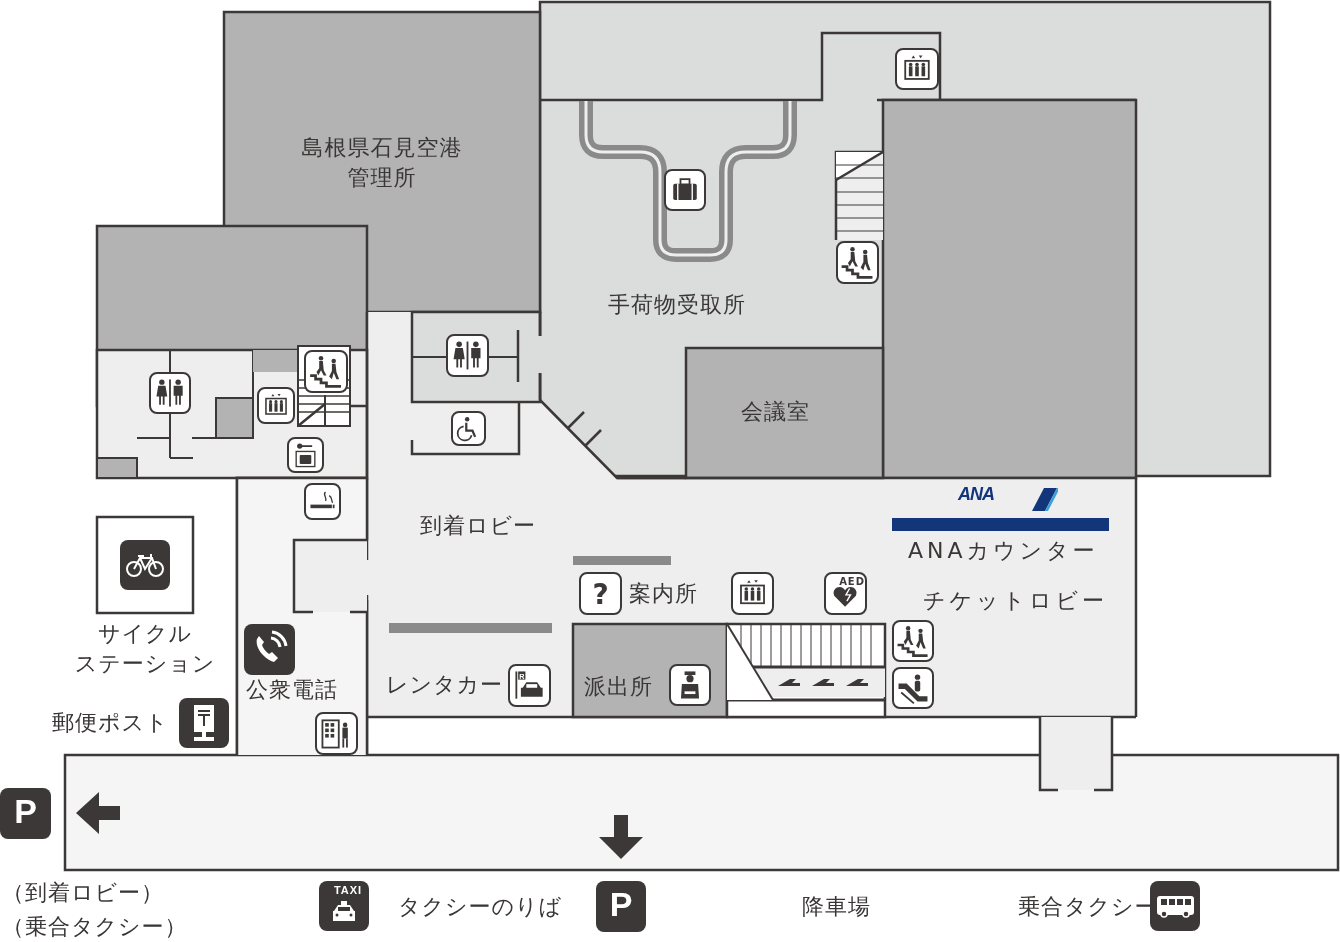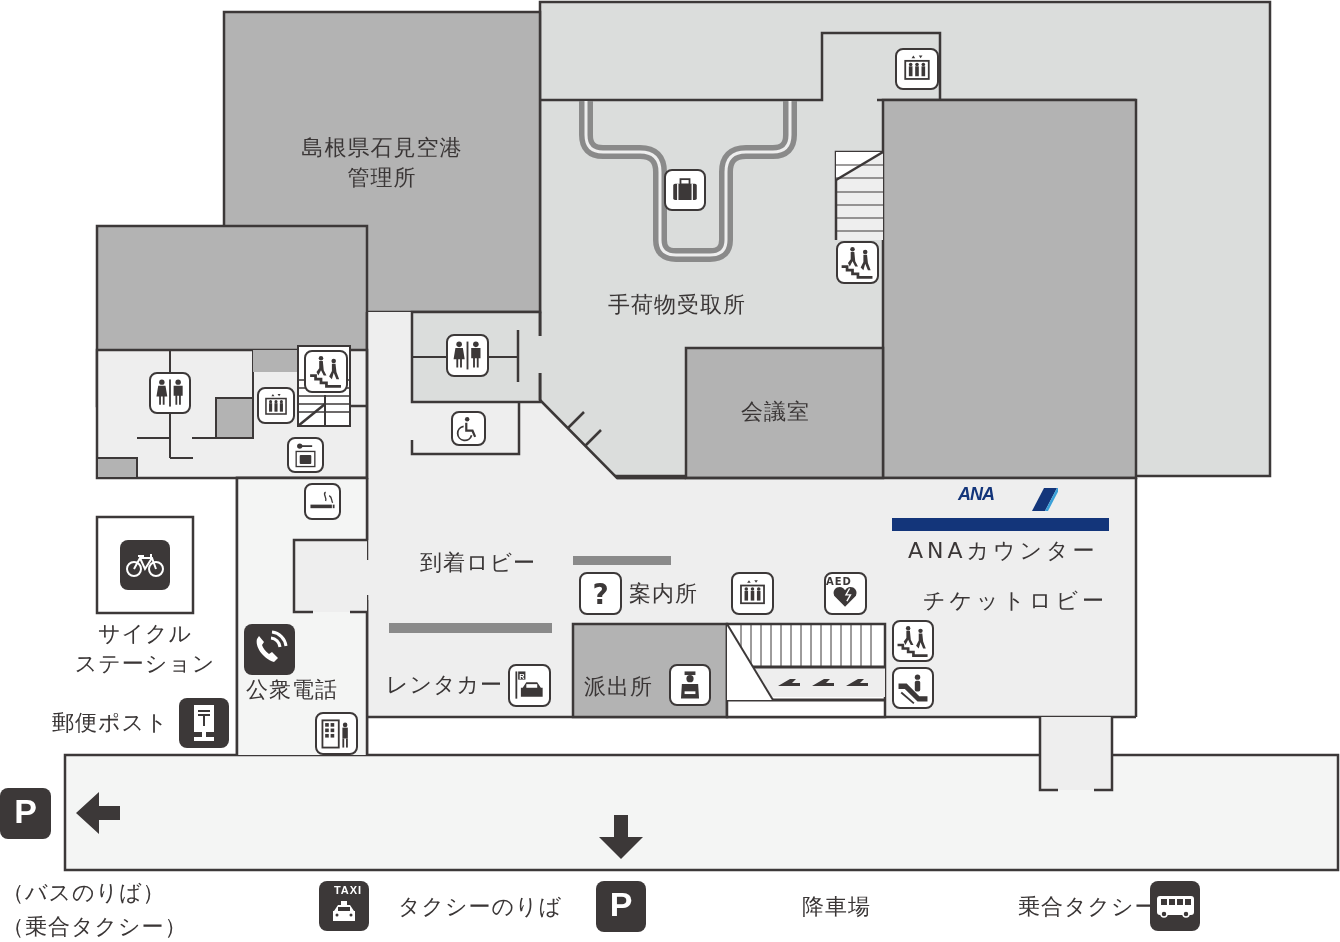--- a/index.html
+++ b/index.html
@@ -149,33 +149,33 @@
   <polygon points="76,813 99,792 99,806 120,806 120,820 99,820 99,834" fill="#3c3838"></polygon>
   <polygon points="614,815 628,815 628,837 643,837 621,859 599,837 614,837" fill="#3c3838"></polygon>
 </svg>
 
 <div class="lbl center" style="left:282px;top:133px;width:200px;">
   <div>島根県石見空港</div>
   <div>管理所</div>
 </div>
 <div class="lbl" style="left:608px;top:290px;">手荷物受取所</div>
 <div class="lbl" style="left:741px;top:397px;">会議室</div>
-<div class="lbl" style="left:420px;top:548px;">到着ロビー</div>
+<div class="lbl" style="left:420px;top:511px;">到着ロビー</div>
 <div class="lbl" style="left:629px;top:579px;">案内所</div>
 <div class="lbl wide" style="left:908px;top:536px;">ANAカウンター</div>
 <div class="lbl wide" style="left:923px;top:586px;">チケットロビー</div>
 <div class="lbl" style="left:584px;top:672px;">派出所</div>
 <div class="lbl" style="left:386px;top:670px;">レンタカー</div>
 <div class="lbl" style="left:246px;top:675px;">公衆電話</div>
 <div class="lbl center" style="left:70px;top:619px;width:150px;">
   <div>サイクル</div>
   <div>ステーション</div>
 </div>
 <div class="lbl" style="left:52px;top:708px;">郵便ポスト</div>
-<div class="lbl" style="left:2px;top:878px;">（バスのりば）</div>
+<div class="lbl" style="left:2px;top:878px;">（到着ロビー）</div>
 <div class="lbl" style="left:2px;top:912px;">（乗合タクシー）</div>
 <div class="lbl" style="left:374px;top:892px;margin-left:24px;">タクシーのりば</div>
 <div class="lbl" style="left:802px;top:892px;">降車場</div>
 <div class="lbl" style="left:1018px;top:892px;">乗合タクシー</div>
 
 <div class="icon" style="left:958px;top:486px;width:100px;height:28px;">
   <span style="position:absolute;left:0;top:-2px;font-family:'Liberation Sans',sans-serif;font-weight:bold;font-style:italic;font-size:18px;color:#13357a;letter-spacing:-1px;">ANA</span>
   <svg viewBox="0 0 100 28" style="position:absolute;left:0;top:0;width:100px;height:28px;">
     <polygon points="74,25 86,2 99,2 87,25" fill="#13357a"></polygon>
     <polygon points="87,25 99,2 102,2 90,25" fill="#3aa0d8"></polygon>
@@ -303,21 +303,21 @@
         <rect x="13" y="18" width="4" height="11"></rect>
         <circle cx="22" cy="16" r="2"></circle>
         <rect x="20" y="18" width="4" height="11"></rect>
         <circle cx="29" cy="16" r="2"></circle>
         <rect x="27" y="18" width="4" height="11"></rect>
       </g>
     </svg>
 </div>
 
 <div class="icon icon-outline" style="left:824px;top:572px;width:43px;height:43px;">
-  <span style="position:absolute;left:0;right:0;top:2px;text-align:left;font-weight:bold;font-size:10px;color:#3c3838;letter-spacing:1px;">AED</span>
+  <span style="position:absolute;left:0;right:0;top:2px;text-align:right;font-weight:bold;font-size:10px;color:#3c3838;letter-spacing:1px;">AED</span>
   <svg viewBox="0 0 43 43">
       <path d="M21,36 L9,24 A6,6 0 0 1 21,18 A6,6 0 0 1 33,24 Z" fill="#3c3838"></path>
       <polyline points="26,16 22,23 27,23 23,30" fill="none" stroke="#fff" stroke-width="1.5"></polyline>
     </svg>
 </div>
 
 <div class="icon icon-outline" style="left:892px;top:620px;width:42px;height:42px;">
   <svg viewBox="0 0 43 43">
       <polyline points="4,26 10,26 10,30 16,30 16,34 22,34 22,38 38,38" fill="none" stroke="#3c3838" stroke-width="3"></polyline>
       <circle cx="16" cy="7" r="2.5" fill="#3c3838"></circle>

